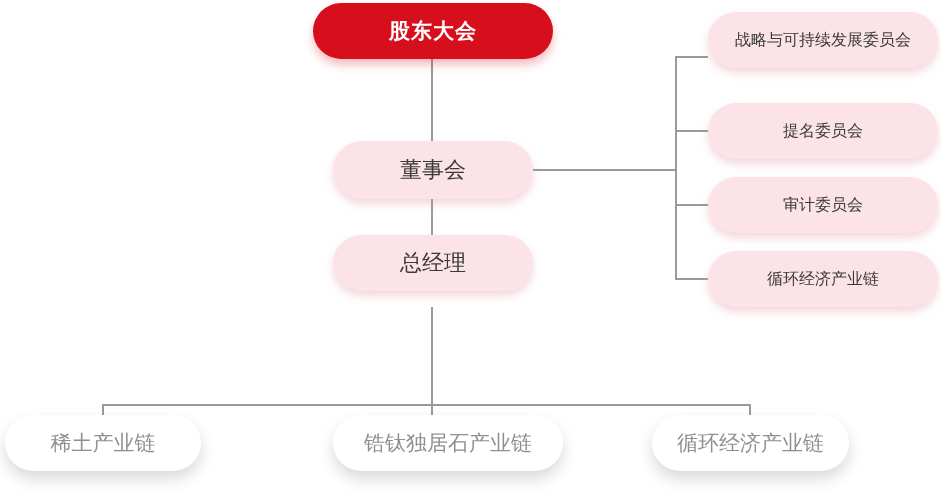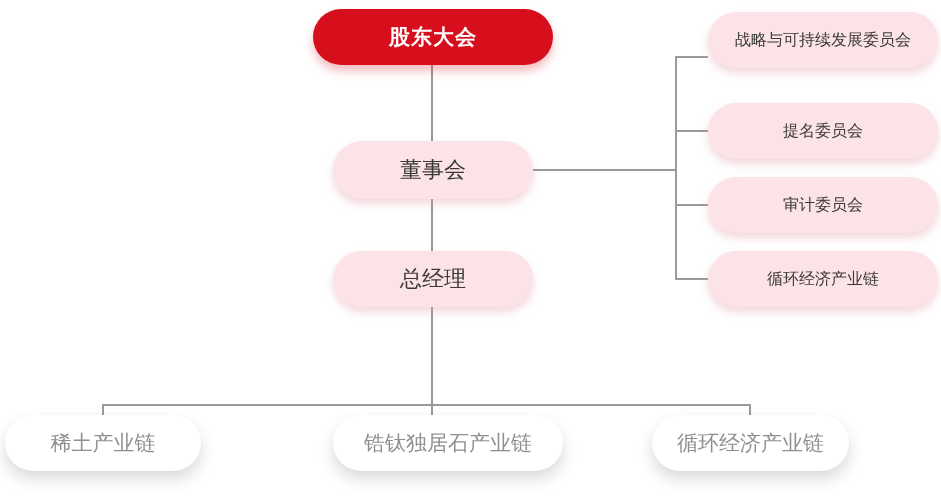--- a/index.html
+++ b/index.html
@@ -21,31 +21,30 @@
   }
   .node-root {
     left: 313px; top: 3px; width: 240px; height: 56px;
     background: #d70f1d;
     border-radius: 28px;
     color: #ffffff;
     font-size: 21px;
     font-weight: bold;
     letter-spacing: 1px;
     box-shadow: 0 6px 10px rgba(215, 15, 29, 0.28);
-    margin-top: 6px;
   }
   .node-pink {
     background: #fce3e7;
     border-radius: 29px;
     color: #3a3a3a;
     font-size: 22px;
     box-shadow: 0 5px 8px rgba(222, 140, 155, 0.35);
   }
   .node-board { left: 333px; top: 141px; width: 200px; height: 58px; }
-  .node-gm    { left: 333px; top: 251px; width: 200px; height: 56px; border-radius: 28px; }
+  .node-gm    { left: 333px; top: 235px; width: 200px; height: 56px; border-radius: 28px; }
   .node-committee {
     left: 708px; width: 230px; height: 56px;
     border-radius: 28px;
     font-size: 16px;
   }
   .committee-1 { top: 12px; }
   .committee-2 { top: 103px; }
   .committee-3 { top: 177px; text-align: center; }
   .committee-4 { top: 251px; }
   .node-white {

